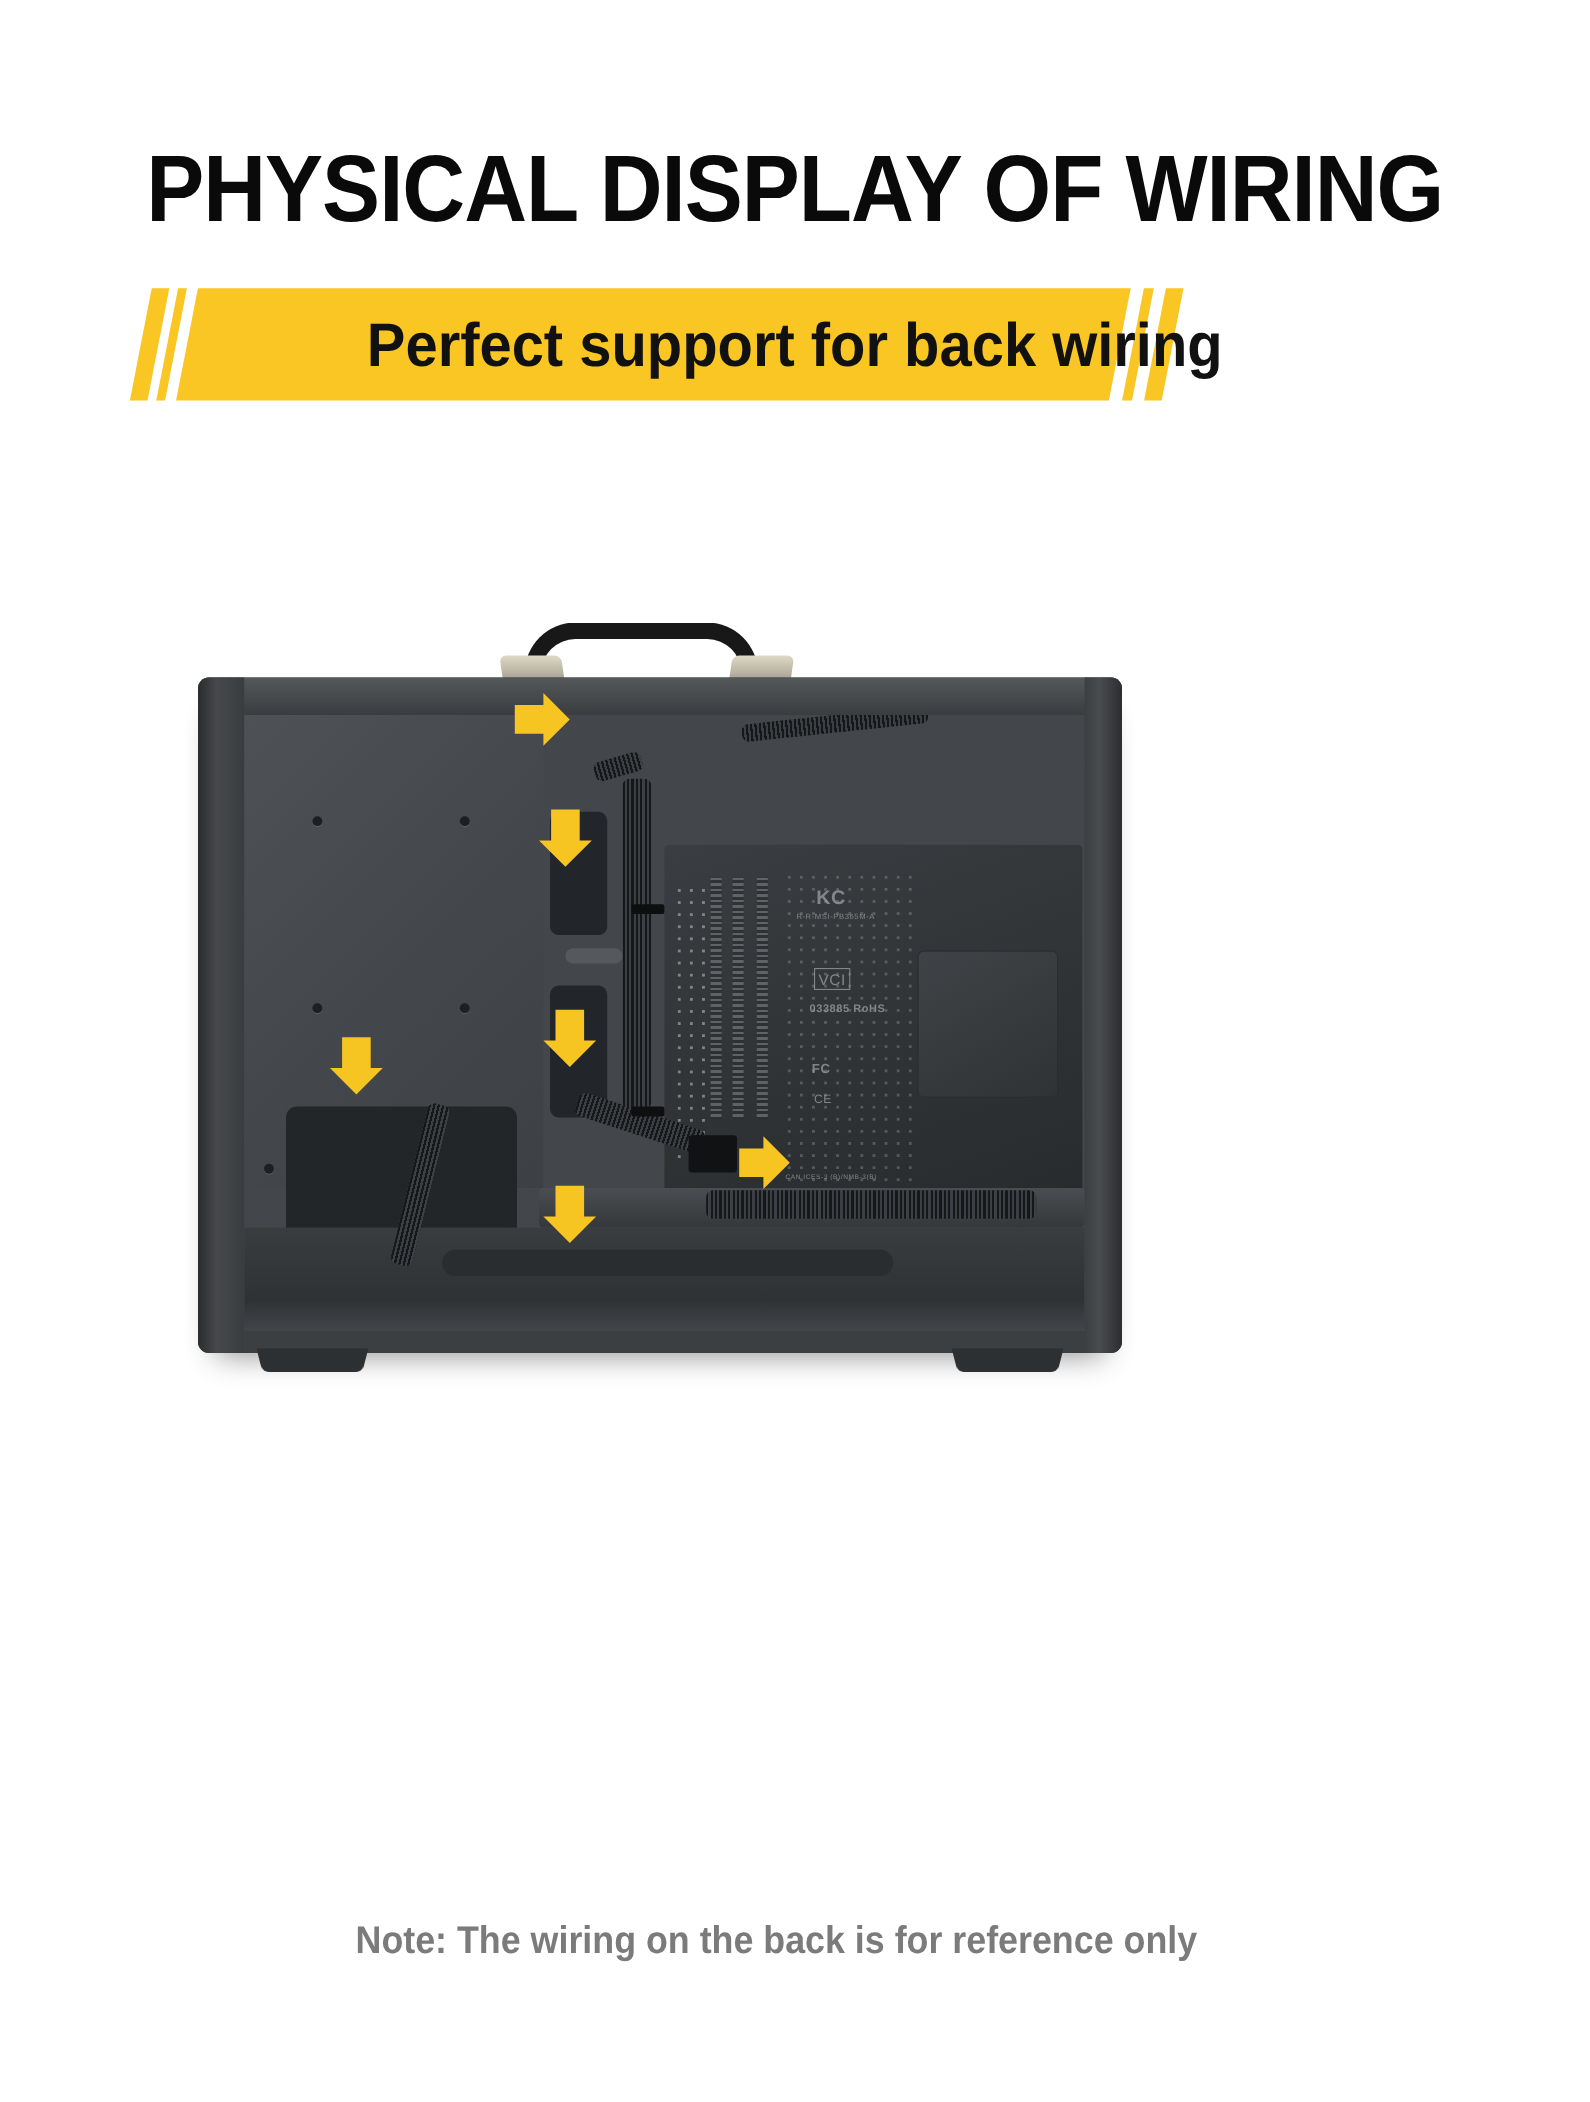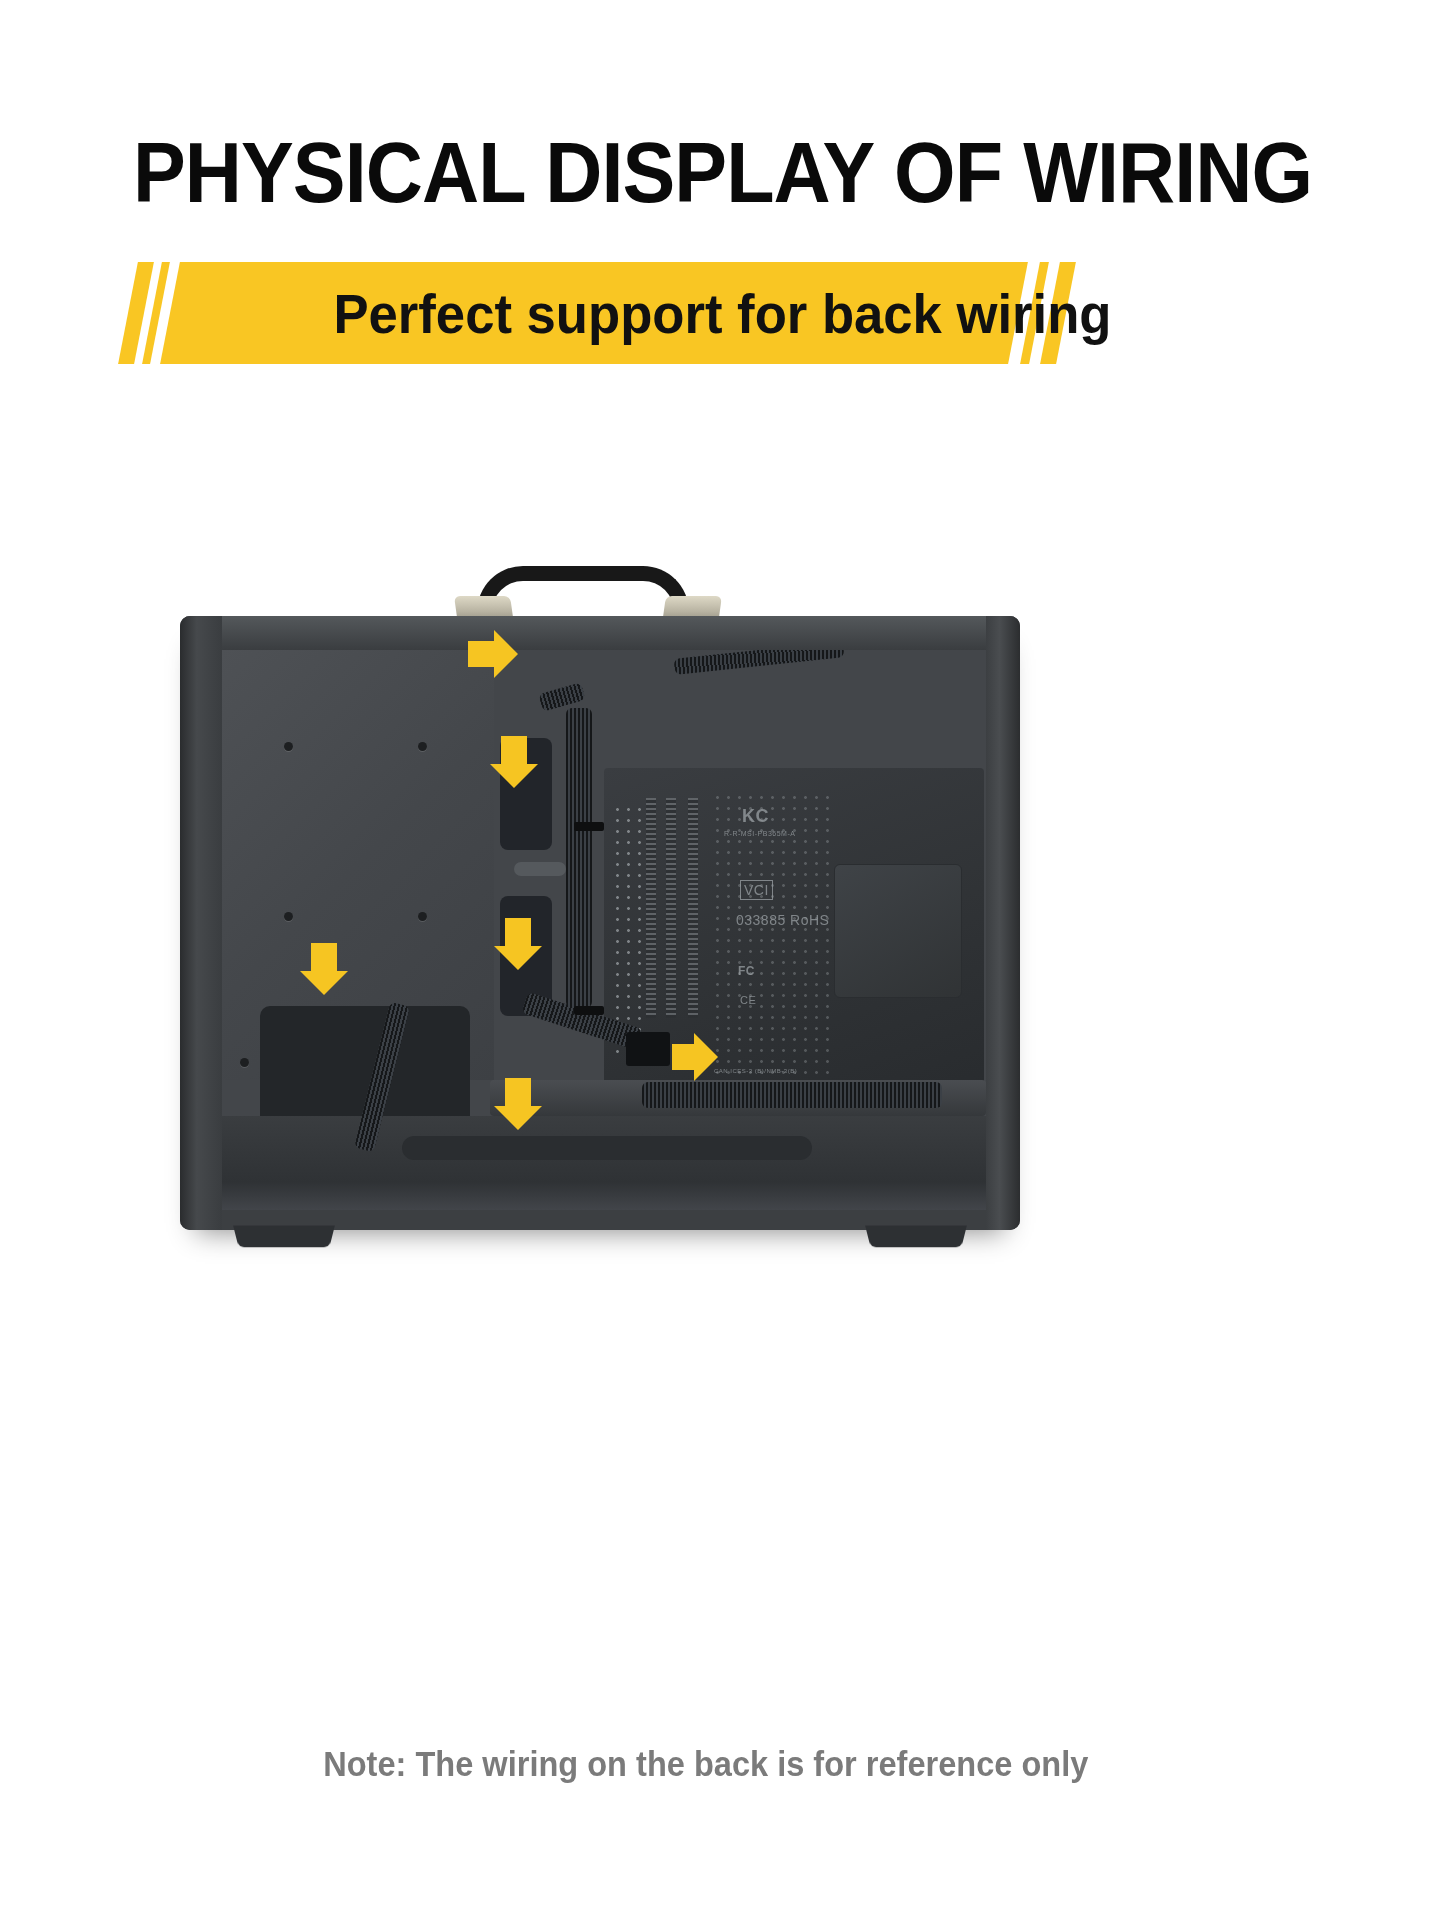--- a/index.html
+++ b/index.html
@@ -240,21 +240,21 @@
       <div class="mobo">
         <div class="mobo-slot" style="left:42px;"></div>
         <div class="mobo-slot" style="left:62px;"></div>
         <div class="mobo-slot" style="left:84px;"></div>
         <div class="mobo-pads" style="left:8px;top:36px;width:30px;height:250px;"></div>
         <div class="mobo-pads" style="left:108px;top:24px;width:120px;height:290px;opacity:.5;"></div>
         <div class="mobo-cpu"></div>
         <div class="mobo-mark" style="left:138px;top:38px;font-size:18px;font-weight:700;">KC</div>
         <div class="mobo-mark" style="left:120px;top:62px;font-size:7px;">R-R-MSI-PB365M-A</div>
         <div class="mobo-mark" style="left:136px;top:112px;font-size:14px;border:1px solid #9aa0a4;padding:1px 3px;">VCI</div>
-        <div class="mobo-mark" style="left:132px;top:144px;font-size:14px;">033885 RoHS</div>
+        <div class="mobo-mark" style="left:132px;top:144px;font-size:10px;font-weight:bold;">033885 RoHS</div>
         <div class="mobo-mark" style="left:134px;top:196px;font-size:12px;font-weight:700;">FC</div>
         <div class="mobo-mark" style="left:136px;top:226px;font-size:11px;">CE</div>
         <div class="mobo-mark" style="left:110px;top:300px;font-size:6px;">CAN ICES-3 (B)/NMB-3(B)</div>
       </div>
 
       <div class="shelf"></div>
       <div class="bottom-bar"></div>
       <div class="bottom-tray-hole"></div>
 
       <div class="cable" style="left:318px;top:38px;width:44px;height:18px;transform:rotate(-16deg);"></div>

